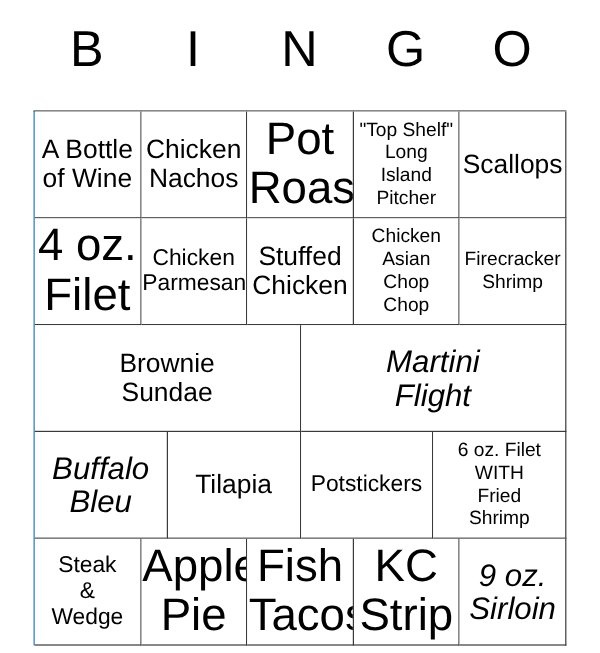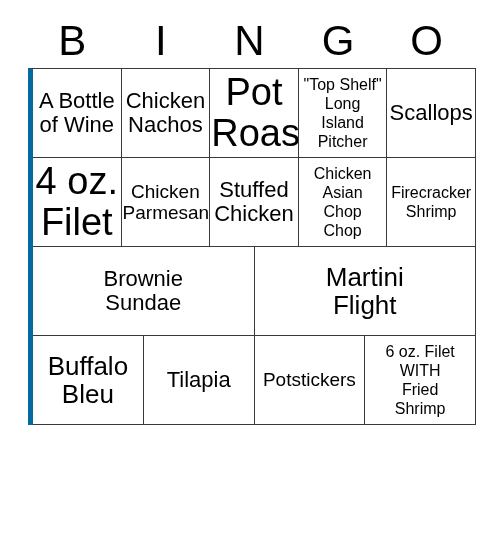--- a/index.html
+++ b/index.html
@@ -39,22 +39,23 @@
     letter-spacing: 0;
     color: #000;
     padding-top: 14px;
     box-sizing: border-box;
   }
 
   
   #grid {
     width: 443px;
     border-top: 1px solid #3a3a3a;
-    border-left: 5px solid #0369a1;
+    border-left: 1px solid #0369a1;
     box-sizing: content-box;
+    margin-top: 24px;
   }
   .grid-row {
     display: flex;
     width: 443px;
     height: 89px;
   }
   .grid-row.row-last { height: 89px; }
 
   .cell {
     flex: 1 1 0;
@@ -73,21 +74,21 @@
     display: block;
     width: 100%;
     padding: 0 1px;
     box-sizing: border-box;
     color: #000;
     white-space: pre-line;
   }
 
   
   .fs-xxl .cell-text { font-size: 38px; line-height: 1.07; }
-  .fs-xl  .cell-text { font-size: 26px; line-height: 1.08; }
+  .fs-xl  .cell-text { font-size: 26px; line-height: 1.08; font-style: italic; }
   .fs-l   .cell-text { font-size: 22px; line-height: 1.1;  }
   .fs-m   .cell-text { font-size: 19px; line-height: 1.12; }
   .fs-s   .cell-text { font-size: 16px; line-height: 1.2;  }
 </style>
 </head>
 <body>
 
 <div id="bingo-card">
 
   <div id="header-row">
@@ -172,15 +173,38 @@
           <span class="cell-text">Potstickers</span>
         </div>
       <div class="cell fs-s">
           <span class="cell-text">6 oz. Filet
 WITH
 Fried
 Shrimp</span>
         </div>
     </div>
 
+    <div class="grid-row row-last">
+      <div class="cell fs-m">
+          <span class="cell-text">Steak
+&amp;
+Wedge</span>
+        </div>
+      <div class="cell fs-xxl">
+          <span class="cell-text">Apple
+Pie</span>
+        </div>
+      <div class="cell fs-xxl">
+          <span class="cell-text">Fish
+Tacos</span>
+        </div>
+      <div class="cell fs-xxl">
+          <span class="cell-text">KC
+Strip</span>
+        </div>
+      <div class="cell fs-xl">
+          <span class="cell-text">9 oz.
+Sirloin</span>
+        </div>
+    </div>
 
   </div>
 </div>
 
 </body></html>

